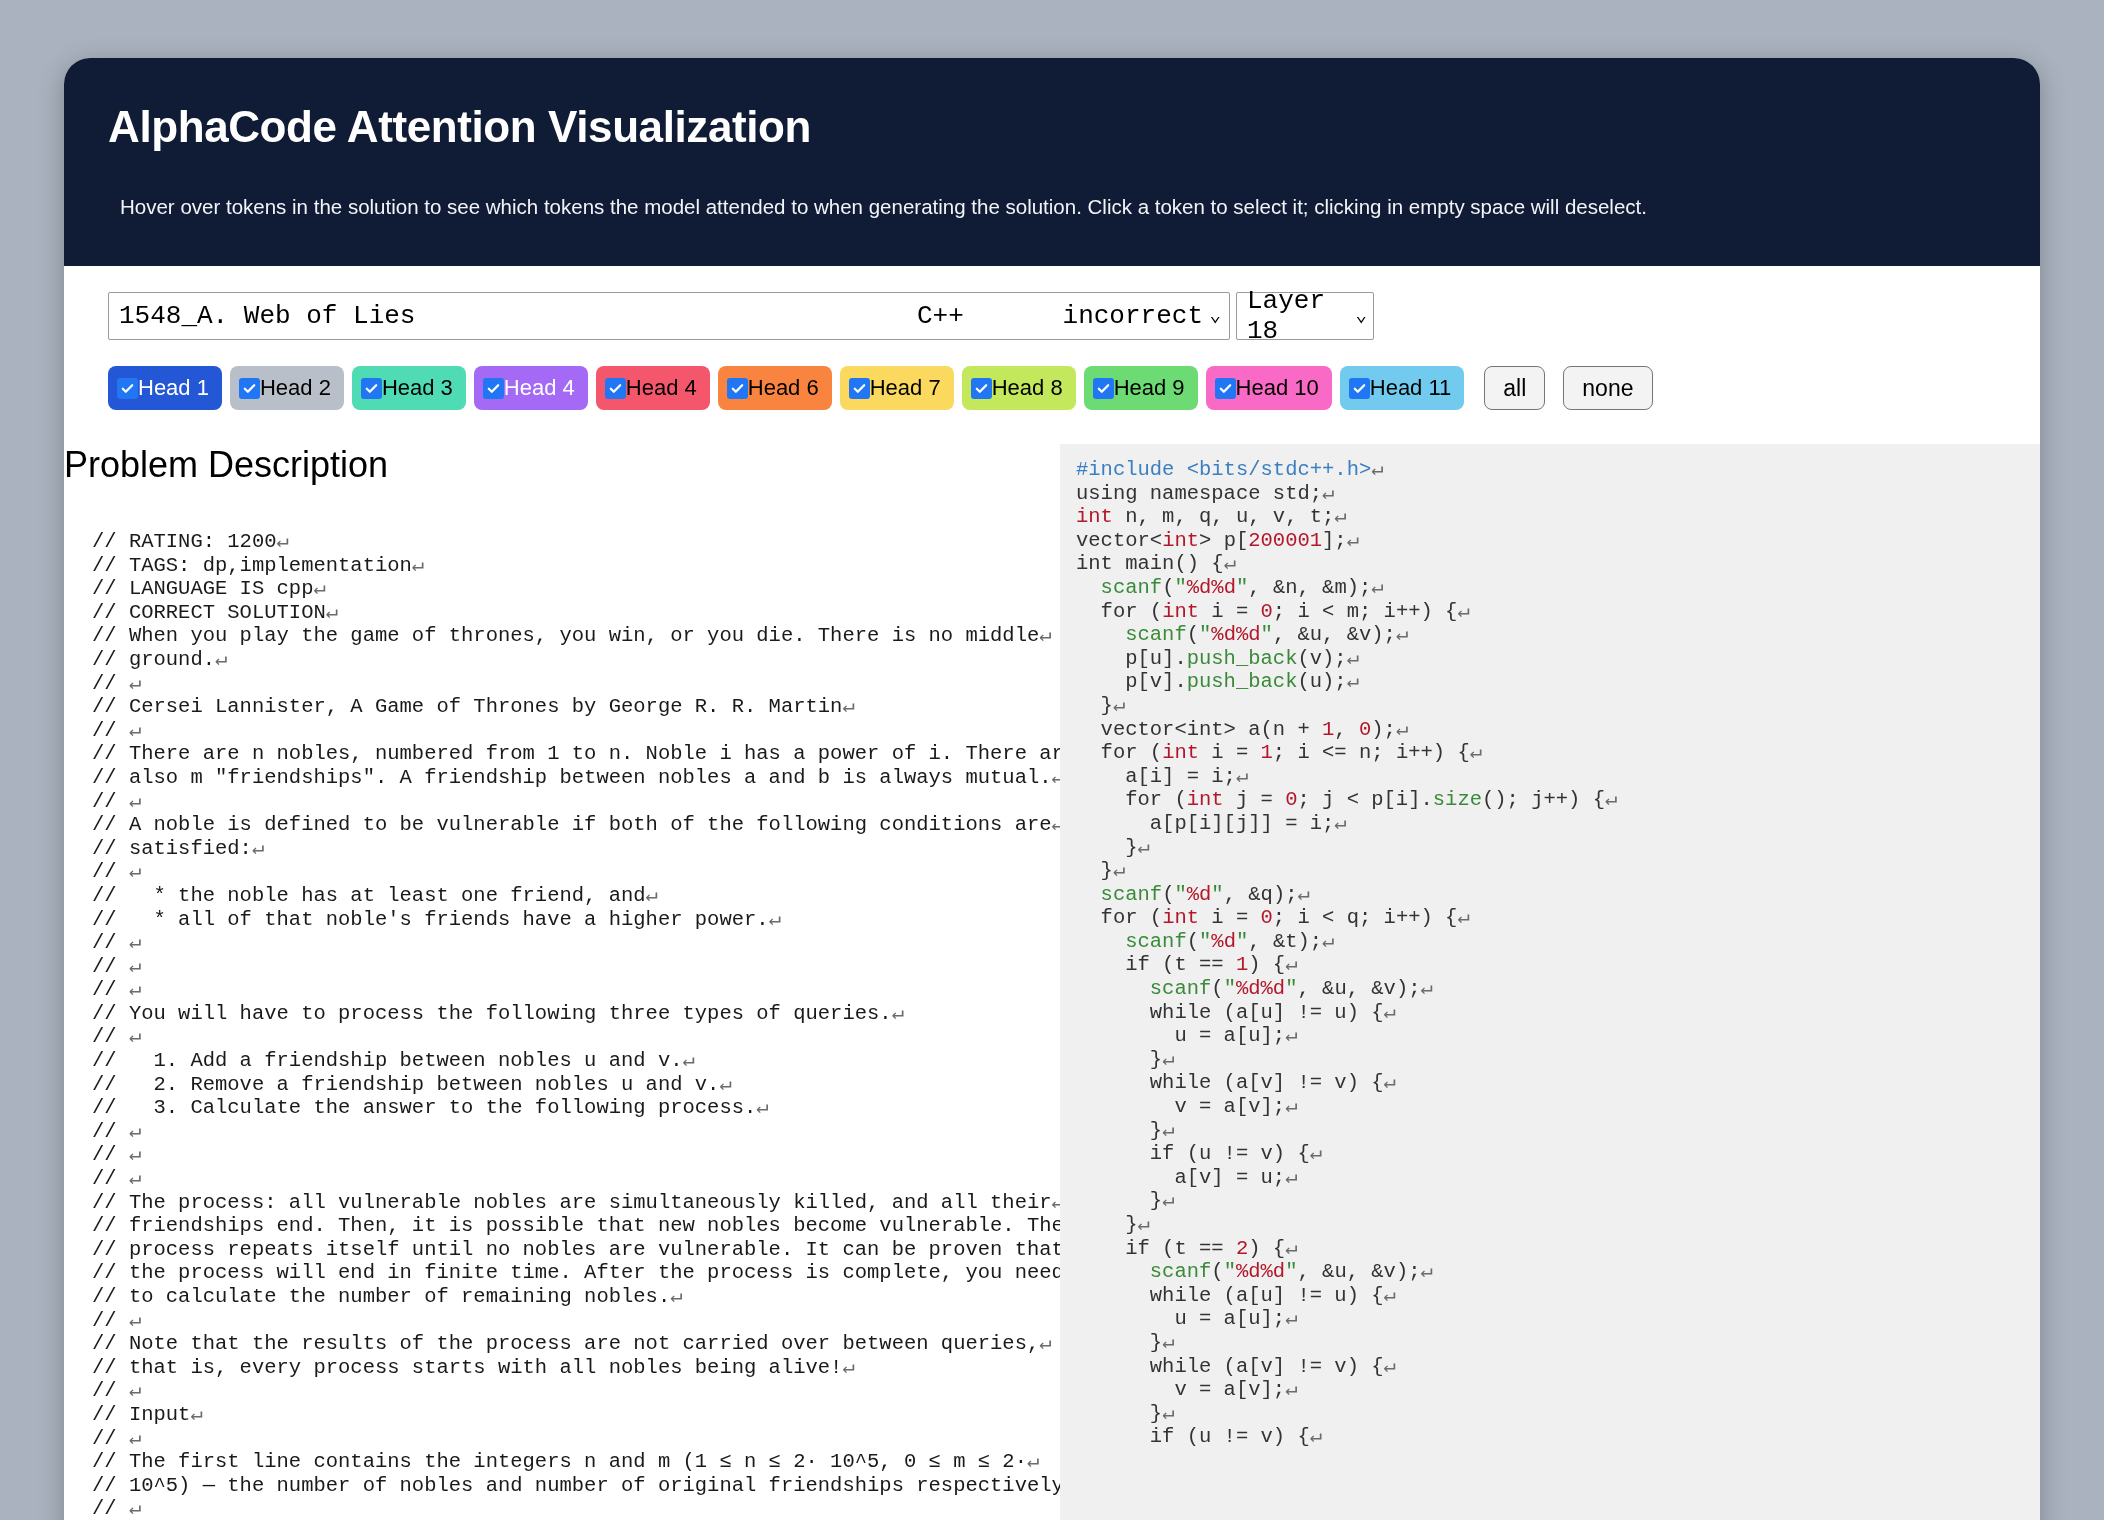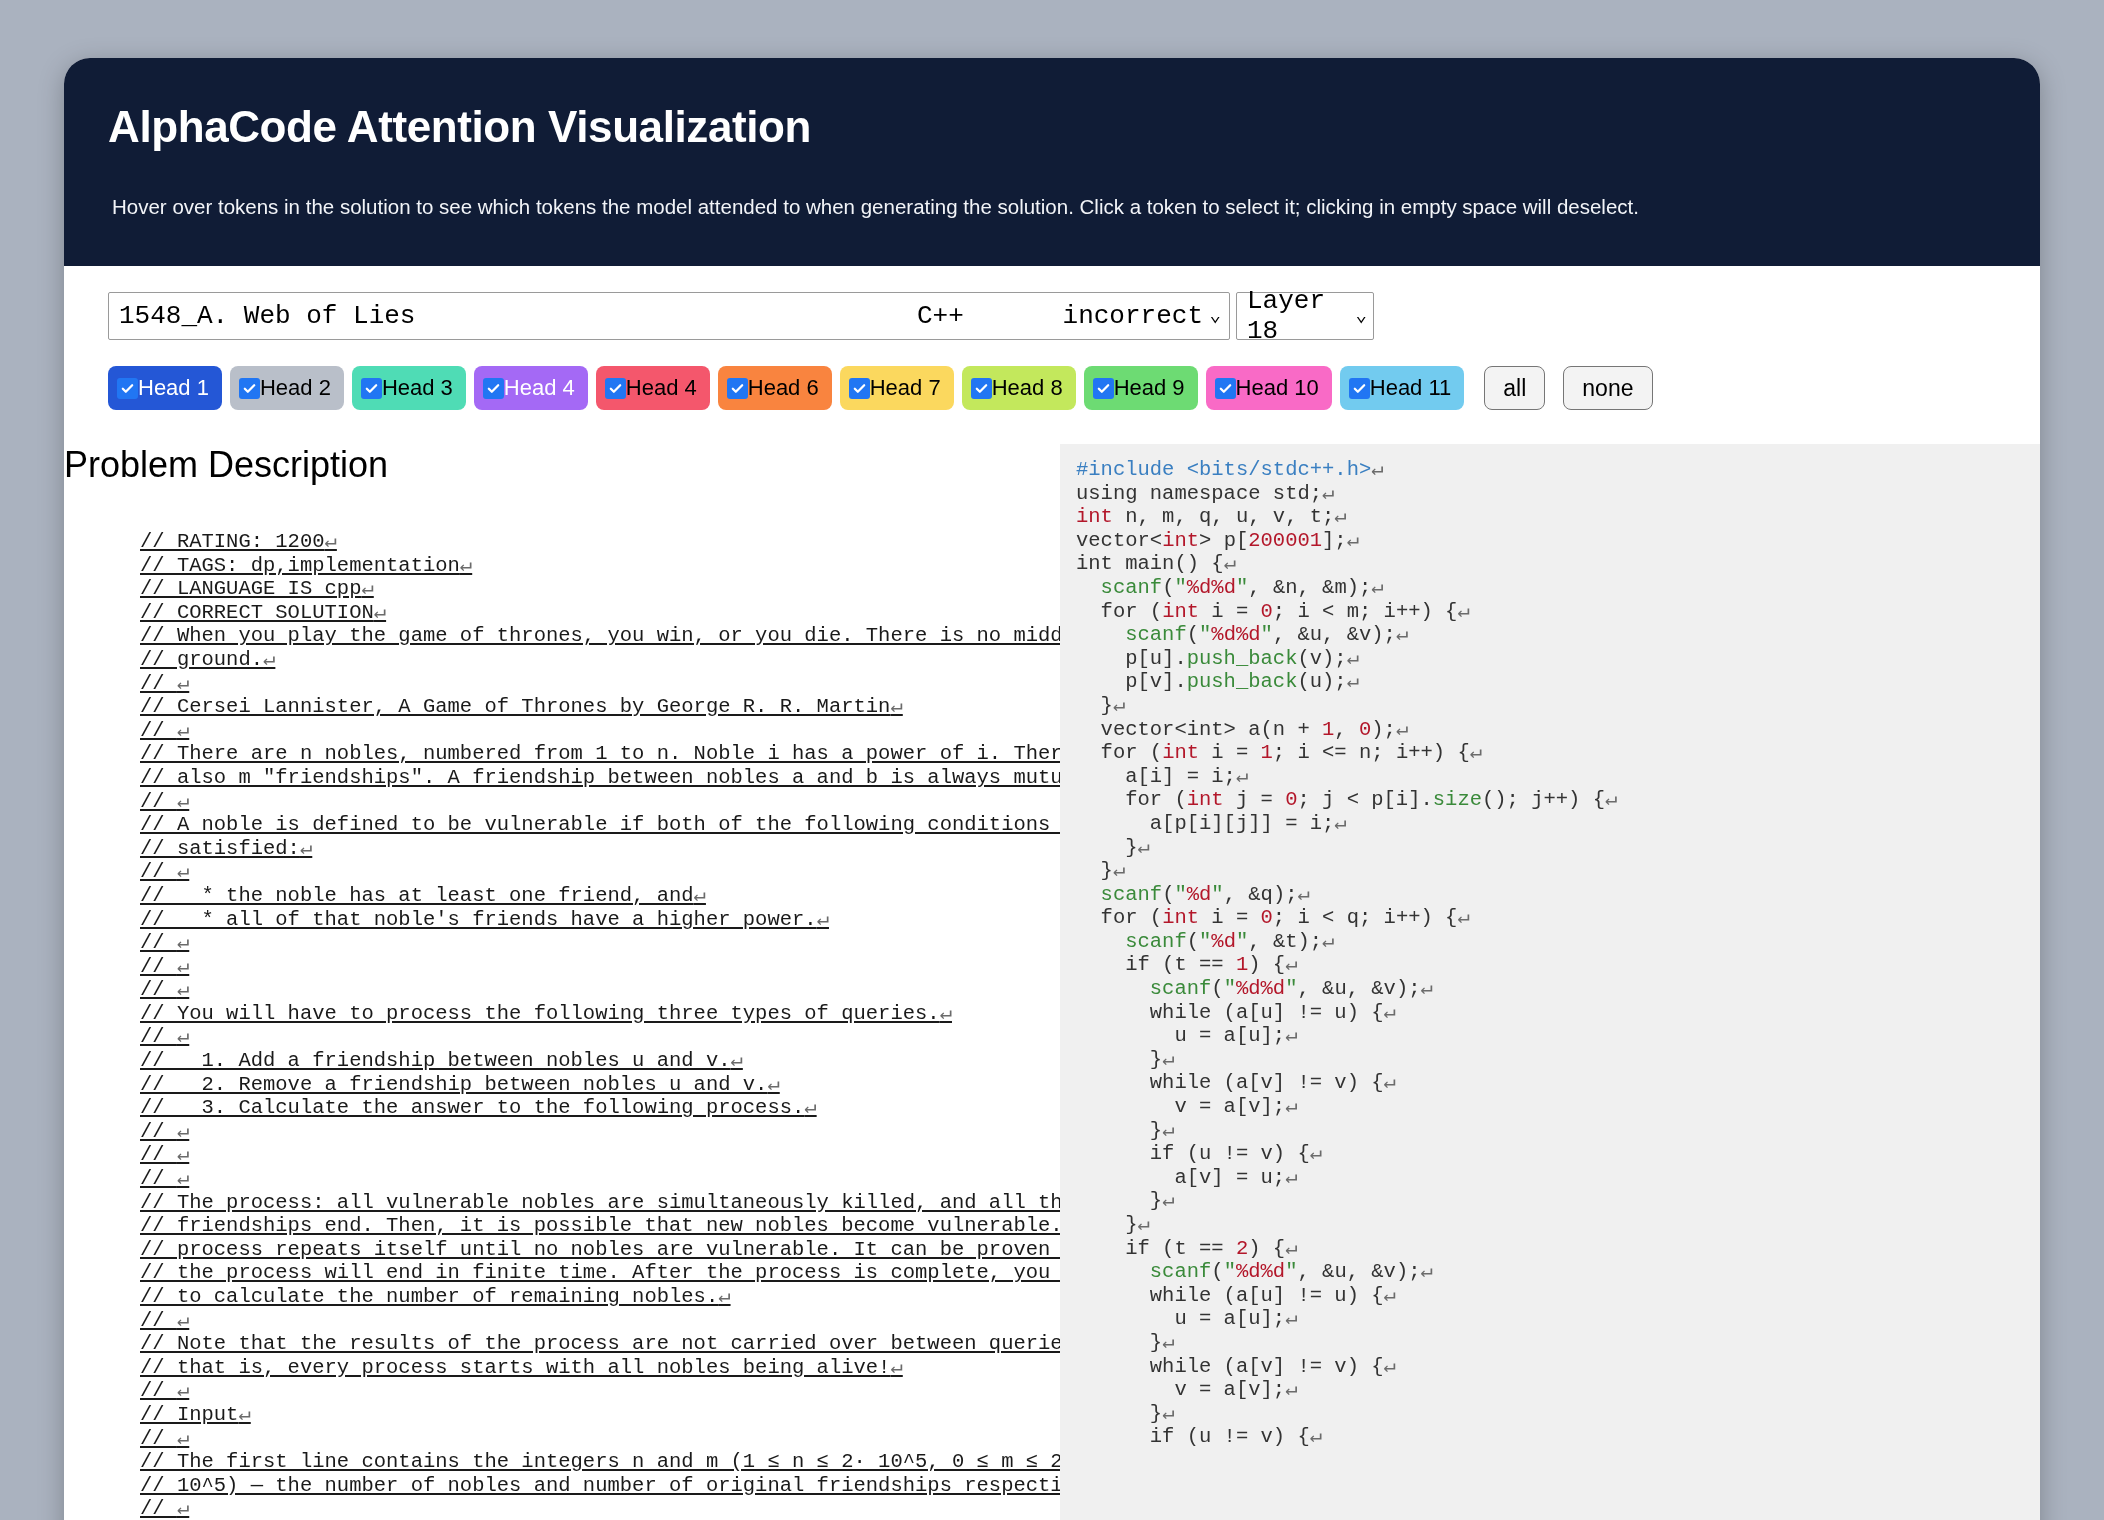--- a/index.html
+++ b/index.html
@@ -29,21 +29,21 @@
     color: #ffffff;
     font-size: 44px;
     font-weight: bold;
     letter-spacing: -0.4px;
     margin: 0 0 44px 0;
     line-height: 1.05;
   }
   #app-subtitle {
     color: #f2f4f8;
     font-size: 20.5px;
-    margin: 4px;
+    margin: 12px;
     line-height: 1.3;
   }
   
   #controls { padding: 26px 44px 0 44px; }
   #selector-row { display: flex; align-items: stretch; }
   .select-box {
     font-family: "Liberation Mono", monospace;
     font-size: 26px;
     border: 1px solid #9a9a9a;
     background: #ffffff;
@@ -133,21 +133,21 @@
     color: #000;
     margin: 0 0 44px 0;
   }
   .code-body {
     font-family: "Liberation Mono", monospace;
     font-size: 20.5px;
     line-height: 23.6px;
     white-space: pre;
     color: #1a1a1a;
   }
-  #problem-pane .code-body { padding-left: 76px; text-decoration: underline; }
+  #problem-pane .code-body { padding-left: 28px; }
   #solution-pane-inner {
     background: #f0f0f0;
     padding: 14px 0 14px 16px;
     margin-left: 8px;
     margin-right: 0px;
     min-height: 1200px;
   }
   .cm { color: #1a1a1a; }
   .nl { color: #6b6b6b; }
   .k  { color: #b3172a; }

